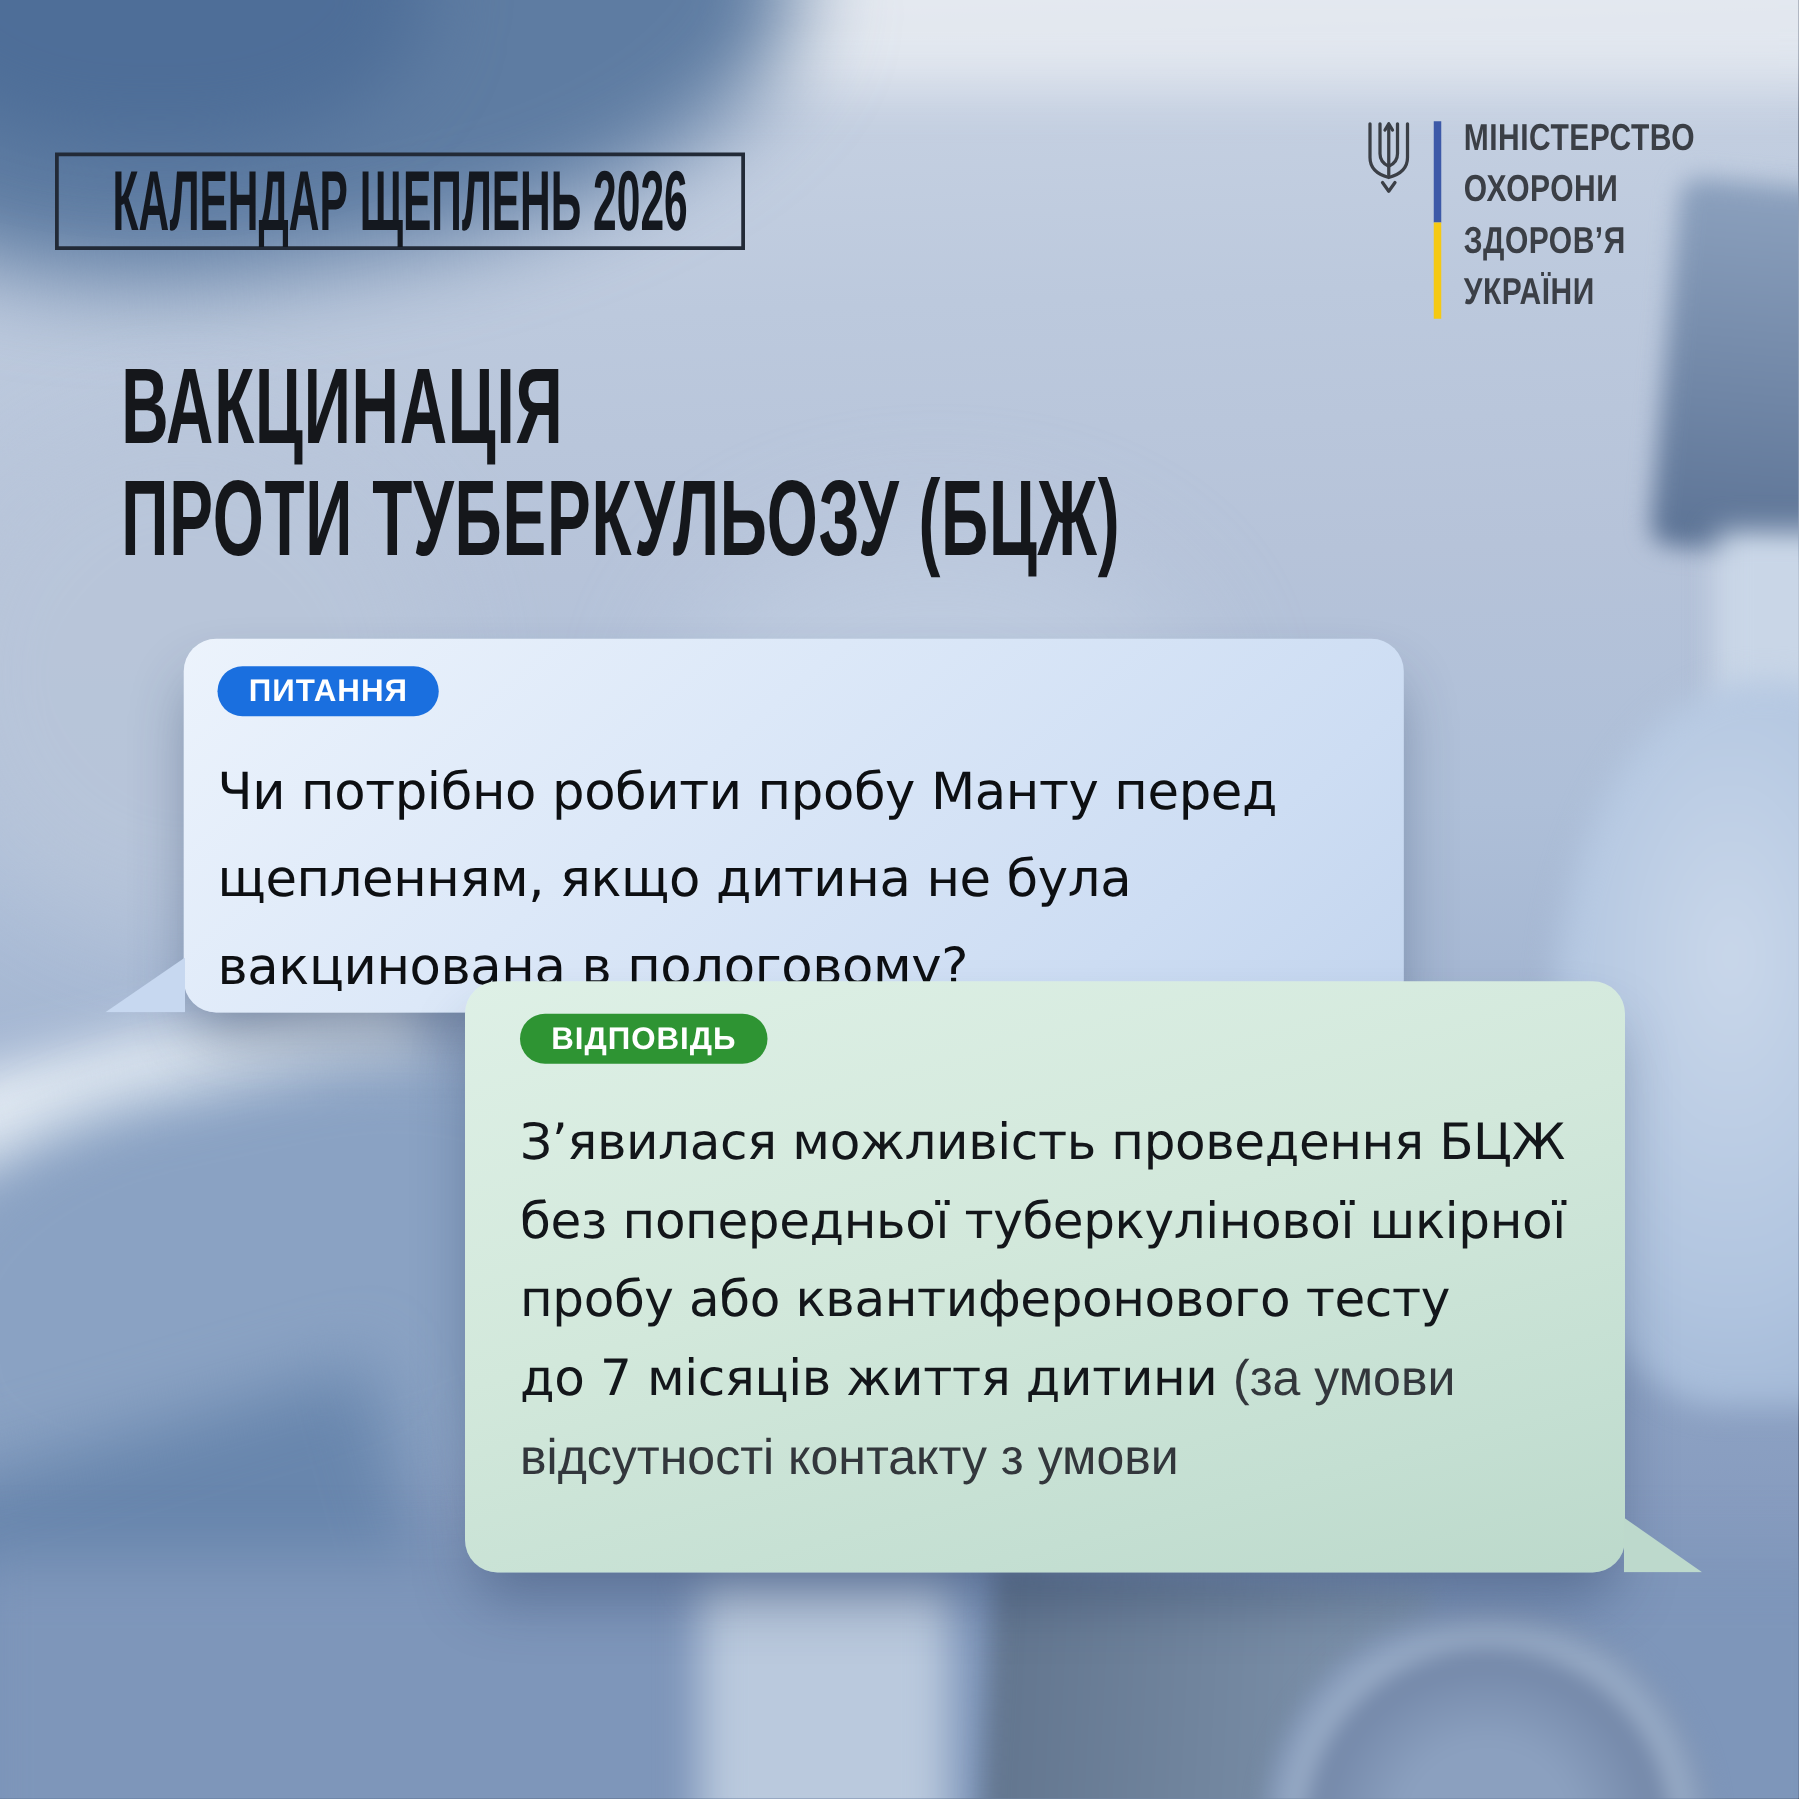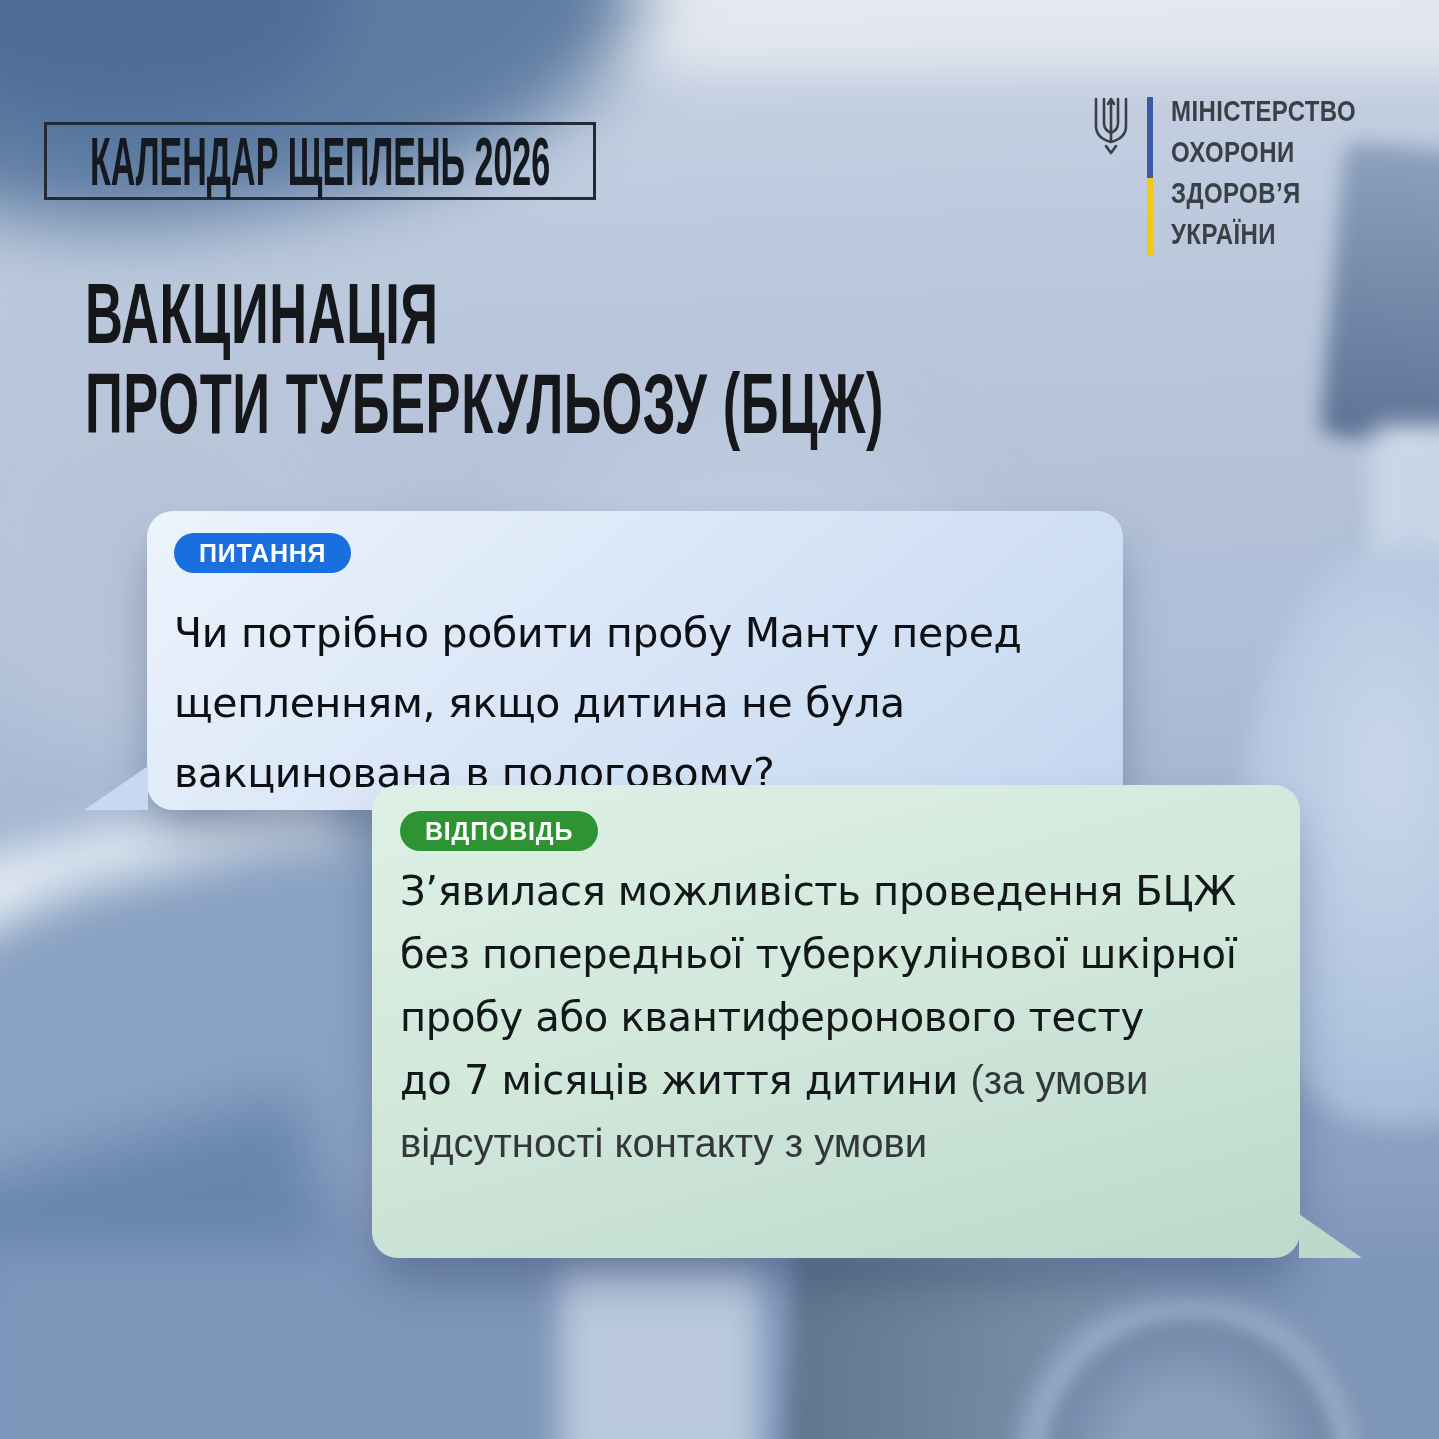--- a/index.html
+++ b/index.html
@@ -60,37 +60,37 @@
     padding:22px 38px 0 27px;
     background:linear-gradient(140deg, #ecf3fc 0%, #dce8f8 40%, #cdddf3 78%, #c3d5ee 100%);
     box-shadow:0 28px 48px -8px rgba(36,56,92,.45);
   }
   .q-card::before {
     content:""; position:absolute; left:-63px; bottom:0; width:64px; height:44px;
     background:#c7d8f0; clip-path:polygon(100% 0, 0 100%, 100% 100%);
   }
   .a-card {
     left:372px; top:785px; width:928px; height:473px;
-    padding:26px 38px 0 28px;
+    padding:26px 38px 0 44px;
     background:linear-gradient(165deg, #def0e6 0%, #d2e8db 45%, #c4dfd2 80%, #bcd9cb 100%);
     box-shadow:0 28px 48px -8px rgba(36,56,92,.40);
   }
   .a-card::after {
     content:""; position:absolute; right:-62px; bottom:0; width:63px; height:44px;
     background:#bdd9cc; clip-path:polygon(0 0, 100% 100%, 0 100%);
   }
   .pill {
     display:inline-flex; align-items:center; height:40px; padding:0 25px;
     border-radius:22px; color:#ffffff; font-weight:700; font-size:25px; letter-spacing:.8px;
   }
   .q-pill { background:#1a6fdf; }
   .a-pill { background:#2e9433; }
 
   .q-text { margin-top:25px; font-family:"DejaVu Sans", sans-serif; font-size:41px; line-height:70px; color:#0d0f12; letter-spacing:-0.3px; }
-  .a-text { margin-top:9px; font-family:"DejaVu Sans", sans-serif; font-size:40px; line-height:63px; color:#13161a; letter-spacing:-0.3px; }
+  .a-text { margin-top:32px; font-family:"DejaVu Sans", sans-serif; font-size:40px; line-height:63px; color:#13161a; letter-spacing:-0.3px; }
   .a-text .note { font-family:"Liberation Sans", sans-serif; color:#33373c; letter-spacing:0; }
   .q-text div, .a-text div { white-space:nowrap; }
 </style>
 </head>
 <body>
 
 <div class="canvas">
 
   <div class="bg">
     <div class="sh-topband"></div>
@@ -128,21 +128,21 @@
       <div class="y" style="background:#f5c913"></div>
     </div>
     <div class="moh-text">
       <div>МІНІСТЕРСТВО</div>
       <div>ОХОРОНИ</div>
       <div>ЗДОРОВ’Я</div>
       <div>УКРАЇНИ</div>
     </div>
   </div>
 
-  <h1 class="title" style="margin:0">
+  <h1 class="title" style="margin:12px">
     <div class="line">
         <span class="cond">ВАКЦИНАЦІЯ</span>
       </div>
     <div class="line">
         <span class="cond">ПРОТИ ТУБЕРКУЛЬОЗУ (БЦЖ)</span>
       </div>
   </h1>
 
   <section class="card q-card">
     <span class="pill q-pill">ПИТАННЯ</span>

